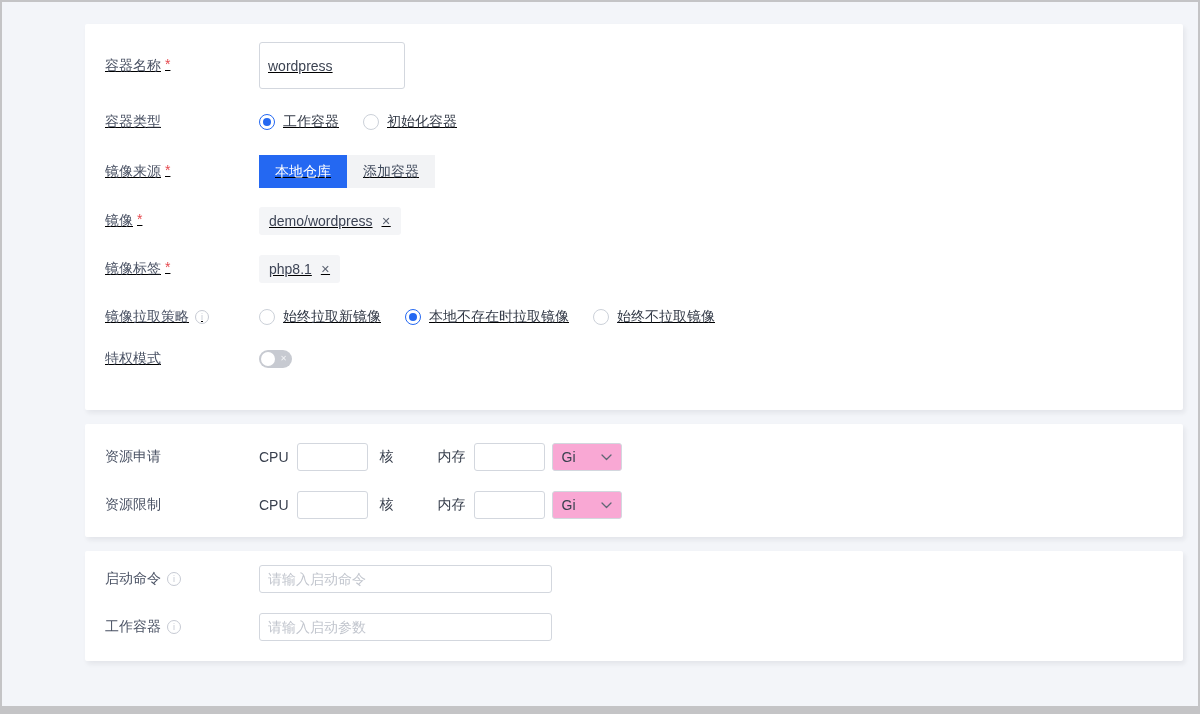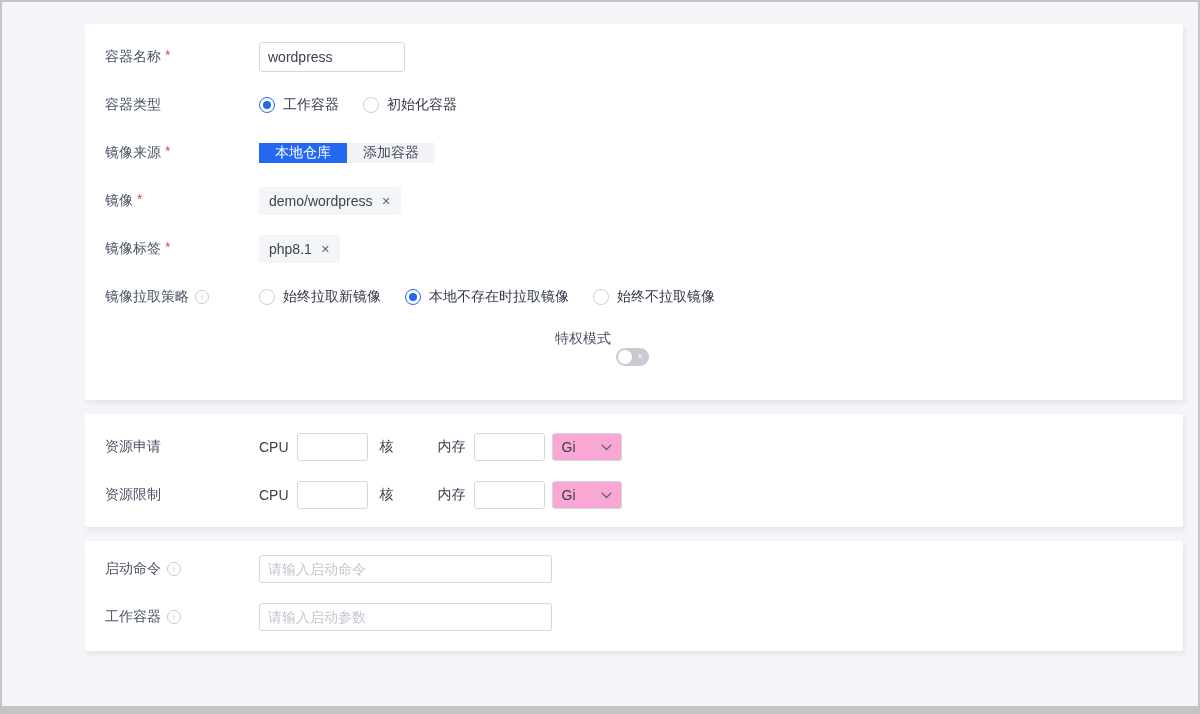--- a/index.html
+++ b/index.html
@@ -22,21 +22,21 @@
   .back-btn { display: flex; align-items: center; cursor: pointer; margin-right: 9px; }
   .page-title { font-size: 15px; font-weight: 700; color: #1c2433; letter-spacing: 0.5px; }
 
   
   .content { flex: 1; padding: 22px 15px 0 83px; overflow: hidden; }
   .card {
     background: #fff; border-radius: 2px;
     box-shadow: 2px 3px 5px rgba(31,35,41,0.07);
     margin-bottom: 14px;
   }
-  .card-basic   { padding: 18px 24px 30px 20px; }
+  .card-basic   { padding: 18px 24px 30px 20px; text-decoration: underline; }
   .card-res     { padding: 19px 24px 18px 20px; }
   .card-startup { padding: 14px 24px 20px 20px; }
 
   .row { display: flex; align-items: center; min-height: 30px; margin-bottom: 18px; }
   .card-basic .row:last-child,
   .card-res .row:last-child,
   .card-startup .row:last-child { margin-bottom: 0; }
   .card-res .row, .card-startup .row { min-height: 28px; margin-bottom: 20px; }
 
   .lbl {
@@ -47,21 +47,21 @@
   .info-icon {
     width: 14px; height: 14px; flex: none; margin-left: 6px;
     border: 1px solid #c6cad3; border-radius: 50%;
     color: #c6cad3; font-size: 9px; line-height: 1;
     display: inline-flex; align-items: center; justify-content: center;
     cursor: default;
   }
 
   
   .text-input {
-    height: 30px; width: 146px;
+    height: 47px; width: 146px;
     border: 1px solid #d3d7de; border-radius: 3px; background: #fff;
     padding: 0 8px; font-size: 14px; color: #3c4352; outline: none;
     font-family: inherit;
   }
   .text-input::placeholder { color: #c2c6ce; }
 
   .radio-group { display: flex; align-items: center; }
   .radio-opt { display: flex; align-items: center; margin-right: 24px; cursor: pointer; }
   .radio-opt:last-child { margin-right: 0; }
   .radio {
@@ -70,21 +70,21 @@
   }
   .radio.on { border-color: #2468f2; }
   .radio.on::after {
     content: ""; position: absolute; left: 3px; top: 3px;
     width: 8px; height: 8px; border-radius: 50%; background: #2468f2;
   }
   .radio-lbl { font-size: 14px; color: #333a47; }
 
   .seg { display: flex; }
   .seg-btn {
-    height: 20px; min-width: 88px; padding: 0 16px;
+    height: 33px; min-width: 88px; padding: 0 16px;
     display: flex; align-items: center; justify-content: center;
     font-size: 14px; cursor: pointer;
   }
   .seg-btn.active { background: #2468f2; color: #fff; }
   .seg-btn.idle   { background: #f2f3f5; color: #404a5c; }
 
   .chip {
     height: 28px; display: inline-flex; align-items: center;
     background: #f4f5f7; border-radius: 3px; padding: 0 10px;
     font-size: 14px; color: #3c4354;
@@ -96,21 +96,21 @@
     position: relative; display: inline-block; cursor: pointer; flex: none;
   }
   .toggle-knob {
     position: absolute; left: 2px; top: 2px; width: 14px; height: 14px;
     border-radius: 50%; background: #fff;
   }
   .toggle-x {
     position: absolute; right: 5px; top: 50%; transform: translateY(-52%);
     color: #f2f3f5; font-size: 8px; line-height: 1;
   }
-  .priv-row { align-items: center; flex-direction: column; }
+  .priv-row { align-items: flex-start; }
   .priv-row .lbl { height: 18px; }
   .hint { font-size: 13px; color: #9aa1ad; margin-top: 11px; }
 
   .unit-lbl { font-size: 14px; color: #39404e; flex: none; }
   .mini-input { width: 71px; height: 28px; flex: none; }
   .m-r8  { margin-right: 8px; }
   .m-r12 { margin-right: 12px; }
   .m-r44 { margin-right: 44px; }
   .m-r7  { margin-right: 7px; }
   .select {

